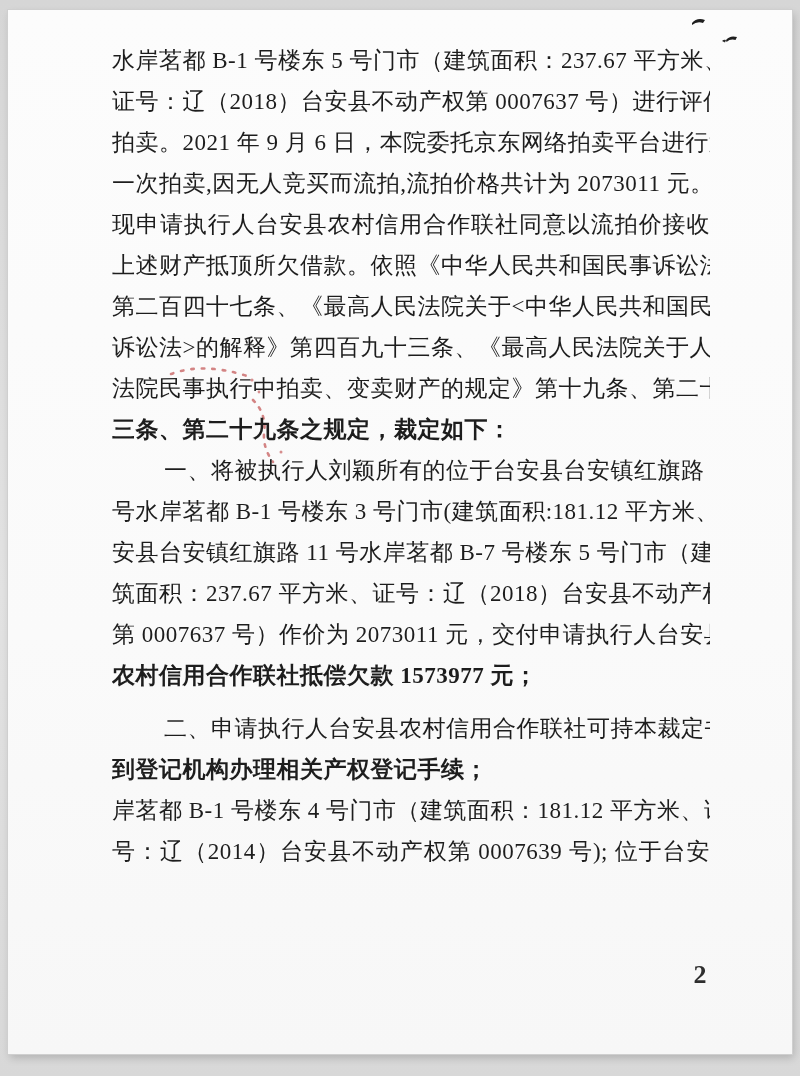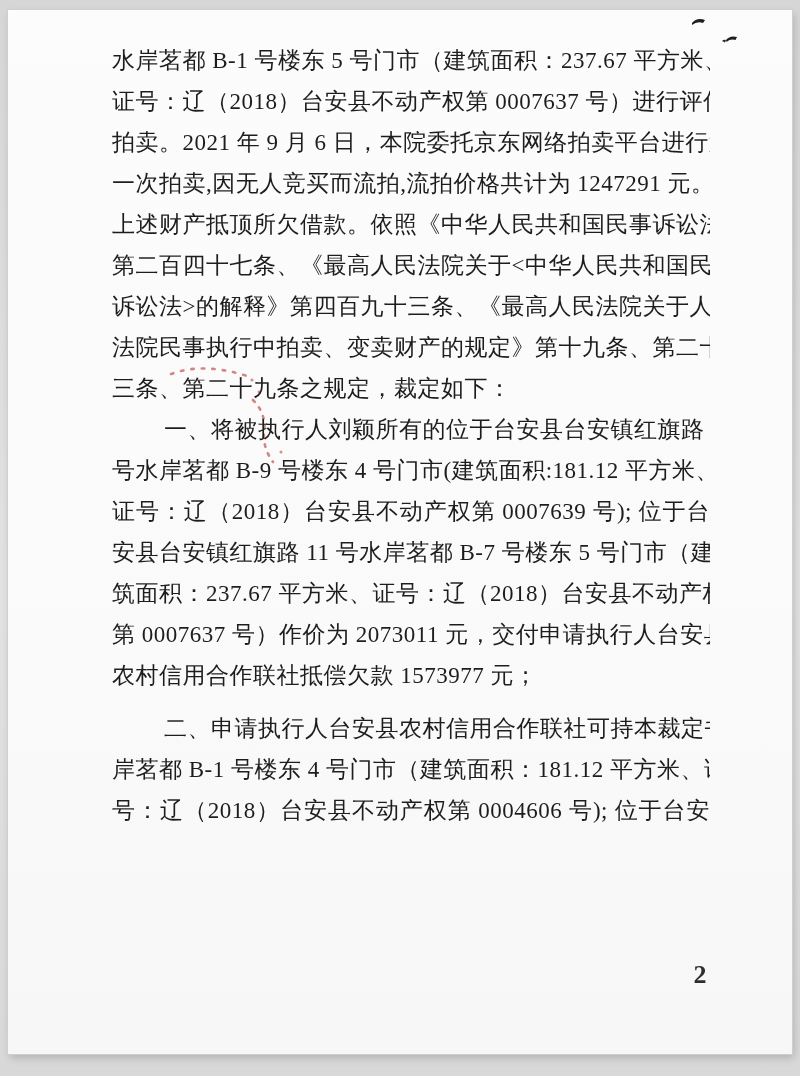--- a/index.html
+++ b/index.html
@@ -41,20 +41,21 @@
     letter-spacing: 0.5px;
     text-align: justify;
     text-align-last: justify;
     text-justify: inter-character;
     overflow: hidden;
     white-space: nowrap;
   }
   .line.short {
     text-align: center;
     text-align-last: left;
+    font-weight: bold;
   }
   .line.indent { padding-left: 52px; }
   .line.gap { margin-top: 12px; }
   .page-number {
     position: absolute;
     left: 668px;
     top: 948px;
     width: 48px;
     height: 34px;
     line-height: 34px;
@@ -97,33 +98,34 @@
         <circle cx="89" cy="28" r="1.6"></circle>
         <circle cx="96" cy="40" r="1.4"></circle>
         <circle cx="118" cy="100" r="1.5"></circle>
       </g>
     </svg>
 
     <div class="text-block">
       <div class="line">水岸茗都 B-1 号楼东 5 号门市（建筑面积：237.67 平方米、</div>
       <div class="line">证号：辽（2018）台安县不动产权第 0007637 号）进行评估</div>
       <div class="line">拍卖。2021 年 9 月 6 日，本院委托京东网络拍卖平台进行第</div>
-      <div class="line">一次拍卖,因无人竞买而流拍,流拍价格共计为 1247291 元。</div>
+      <div class="line">一次拍卖,因无人竞买而流拍,流拍价格共计为 2073011 元。</div>
+      <div class="line">现申请执行人台安县农村信用合作联社同意以流拍价接收</div>
       <div class="line">上述财产抵顶所欠借款。依照《中华人民共和国民事诉讼法》</div>
       <div class="line">第二百四十七条、《最高人民法院关于&lt;中华人民共和国民事</div>
       <div class="line">诉讼法&gt;的解释》第四百九十三条、《最高人民法院关于人民</div>
       <div class="line">法院民事执行中拍卖、变卖财产的规定》第十九条、第二十</div>
       <div class="line short">三条、第二十九条之规定，裁定如下：</div>
       <div class="line indent">一、将被执行人刘颖所有的位于台安县台安镇红旗路 11</div>
-      <div class="line">号水岸茗都 B-9 号楼东 4 号门市(建筑面积:181.12 平方米、</div>
-      <div class="line">证号：辽（2018）台安县不动产权第 0007639 号); 位于台</div>
+      <div class="line">号水岸茗都 B-1 号楼东 3 号门市(建筑面积:181.12 平方米、</div>
       <div class="line">安县台安镇红旗路 11 号水岸茗都 B-7 号楼东 5 号门市（建</div>
       <div class="line">筑面积：237.67 平方米、证号：辽（2018）台安县不动产权</div>
       <div class="line">第 0007637 号）作价为 2073011 元，交付申请执行人台安县</div>
       <div class="line short">农村信用合作联社抵偿欠款 1573977 元；</div>
       <div class="line indent gap">二、申请执行人台安县农村信用合作联社可持本裁定书</div>
+      <div class="line short">到登记机构办理相关产权登记手续；</div>
       <div class="line">岸茗都 B-1 号楼东 4 号门市（建筑面积：181.12 平方米、证</div>
-      <div class="line">号：辽（2018）台安县不动产权第 0004606 号); 位于台安</div>
+      <div class="line">号：辽（2014）台安县不动产权第 0007639 号); 位于台安</div>
     </div>
 
     <div class="page-number">2</div>
   </div>
 </div>
 
 </body></html>

